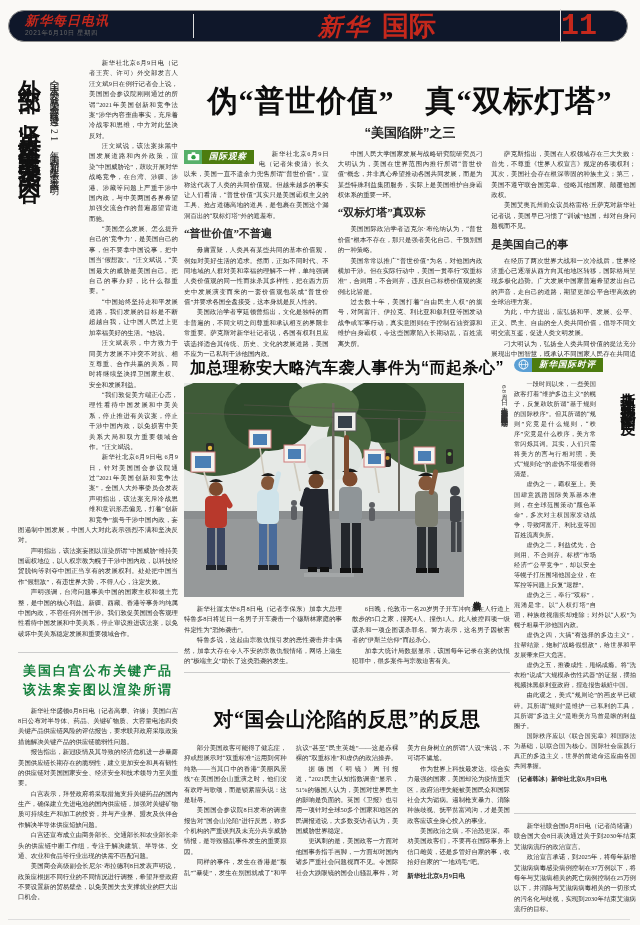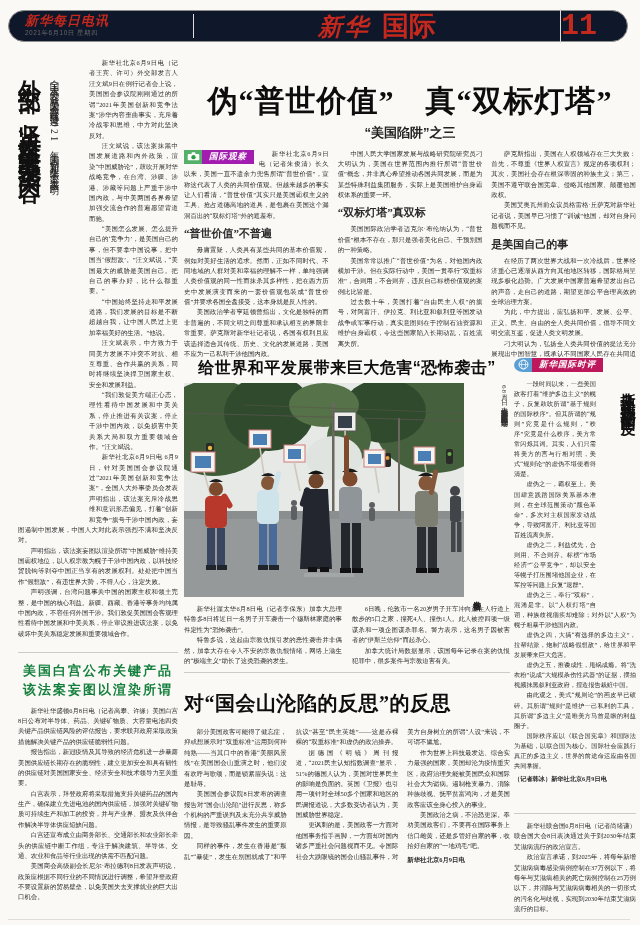--- a/index.html
+++ b/index.html
@@ -47,37 +47,37 @@
   .main-subtitle{text-align:center;font-size:13px;font-weight:700;color:#222;margin:5px 0 7px;font-family:"Liberation Sans",sans-serif;}
   .cols3{column-count:3;column-gap:9px;height:212px;}
   .cols2{column-count:2;column-gap:10px;height:62px;}
 
   
   .badge{display:inline-flex;align-items:stretch;float:left;margin:1px 5px 2px 0;height:14px;}
   .badge .ic{display:flex;align-items:center;justify-content:center;width:18px;}
   .badge .lb{display:flex;align-items:center;color:#fff;font-weight:bold;font-style:italic;
     font-size:8.5px;padding:0 7px;letter-spacing:1px;font-family:"Liberation Sans",sans-serif;white-space:nowrap;}
   .badge-green .ic{background:#57b06a;}
-  .badge-green .lb{background:#a21caf;}
+  .badge-green .lb{background:#4d7c0f;}
   .badge-blue .ic{background:#5a9fd4;border-radius:50% 0 0 50%;}
-  .badge-blue .lb{background:#be185d;}
+  .badge-blue .lb{background:#4d7c0f;}
 
   
   .canada{position:absolute;left:184px;top:358px;width:326px;height:312px;}
   .canada h2{margin:0;text-align:center;font-size:16px;font-weight:900;color:#0d0d0d;font-family:"Liberation Sans",sans-serif;letter-spacing:.5px;}
   .photo-wrap{position:absolute;left:0;top:25px;width:326px;height:214px;}
   .photo{position:absolute;left:0;top:0;width:280px;height:214px;background:#dfe3e0;}
   .cap-strip{position:absolute;left:282px;top:0;width:44px;height:214px;}
   .photo-caption{position:absolute;right:1px;top:2px;writing-mode:vertical-rl;font-size:7px;line-height:1.5;color:#333;letter-spacing:.5px;height:205px;}
   .photo-credit{position:absolute;left:4px;bottom:2px;writing-mode:vertical-rl;font-size:8px;font-weight:bold;color:#222;}
   .canada-body{position:absolute;left:0;top:246px;width:326px;height:64px;overflow:hidden;}
 
   
   .capitol{position:absolute;left:184px;top:678px;width:326px;height:244px;overflow:hidden;}
-  .capitol h2{margin:12px 0 10px;text-align:left;font-size:20px;font-weight:900;color:#0d0d0d;letter-spacing:.5px;}
+  .capitol h2{margin:28px 0 10px;text-align:center;font-size:20px;font-weight:900;color:#0d0d0d;letter-spacing:.5px;}
   .capitol .cols3{height:176px;}
   .dateline-right{text-align:right;font-weight:bold;text-indent:0 !important;margin-top:3px !important;}
 
   
   .sidebar{position:absolute;left:514px;top:356px;width:122px;height:562px;}
   .essay{height:428px;overflow:hidden;margin-top:5px;}
   .essay-title{float:right;width:34px;height:216px;writing-mode:vertical-rl;font-size:15px;font-weight:900;
     letter-spacing:2.5px;color:#111;line-height:1.15;margin:2px 0 4px 6px;}
   .essay p{font-size:6.2px;}
   .sidebar-hr{height:1px;background:#ccc;margin:6px 0 7px;}
@@ -157,21 +157,21 @@
       <p>美国艾奥瓦州前众议员格雷格·丘萨克对新华社记者说，美国早已习惯了“训诫”他国，却对自身问题视而不见。</p>
       <div class="sub">是美国自己的事</div>
       <p>在经历了两次世界大战和一次冷战后，世界经济重心已逐渐从西方向其他地区转移，国际格局呈现多极化趋势。广大发展中国家普遍希望发出自己的声音，走自己的道路，期望更加公平合理高效的全球治理方案。</p>
       <p>为此，中方提出，应弘扬和平、发展、公平、正义、民主、自由的全人类共同价值，倡导不同文明交流互鉴，促进人类文明发展。</p>
       <p>刁大明认为，弘扬全人类共同价值的提法充分展现出中国智慧，既承认不同国家人民存在共同追求，又强调实现目标的路径没有统一答案，应由各国共商共建并实现共赢。</p>
 
     </div>
   </div>
 
   <div class="canada">
-    <h2>给世界和平发展带来巨大危害“恐怖袭击”</h2>
+    <h2>加总理称安大略汽车袭人事件为“而起杀心”</h2>
     <div class="photo-wrap">
       <div class="photo">
         <svg width="280" height="214" viewBox="0 0 280 214">
           <rect width="280" height="214" fill="#e6e9e6"></rect>
 
           <ellipse cx="30" cy="45" rx="58" ry="48" fill="#3f5b38"></ellipse>
           <ellipse cx="85" cy="30" rx="45" ry="38" fill="#2f4a2c"></ellipse>
           <ellipse cx="250" cy="40" rx="60" ry="50" fill="#44603c"></ellipse>
           <ellipse cx="200" cy="28" rx="42" ry="32" fill="#2f4a2c"></ellipse>
           <ellipse cx="140" cy="22" rx="35" ry="22" fill="#557248"></ellipse>

